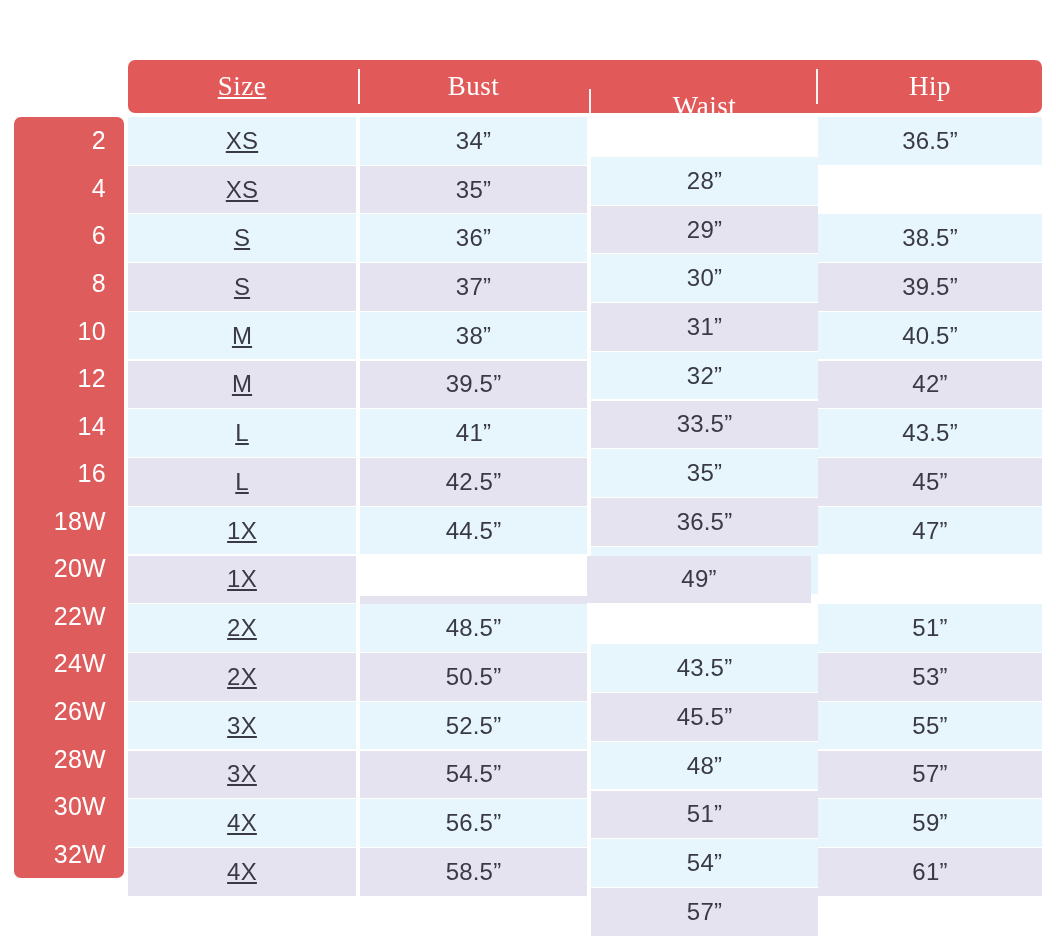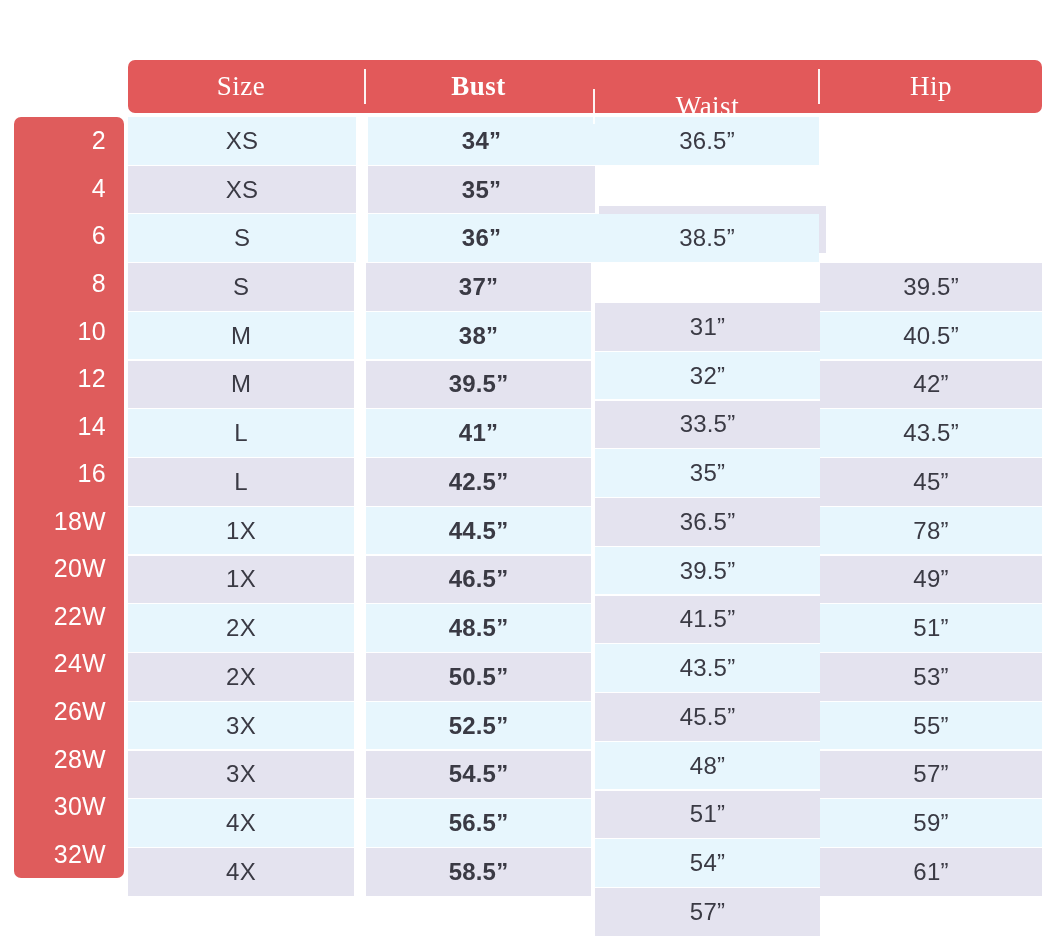--- a/index.html
+++ b/index.html
@@ -105,22 +105,22 @@
     justify-content: center;
     height: 100%;
     color: #3a3a44;
     font-size: 24px;
     font-weight: 400;
     letter-spacing: 0.2px;
     box-sizing: border-box;
   }
 
   
-  .col-size  { width: 228px; }
-  .col-bust  { width: 227px; margin-left: 12px; font-weight: bold; }
+  .col-size  { width: 228px; text-decoration: underline; }
+  .col-bust  { width: 227px; margin-left: 4px; }
   .col-waist { width: 227px; margin-left: 4px; margin-top: 40px; }
   .col-hip   { width: 224px; }
 </style>
 </head>
 <body>
 
 <div id="chart-root">
 
   <div id="size-sidebar">
       <div class="sidebar-cell">2</div>
@@ -147,30 +147,32 @@
       <div class="head-cell col-size">Size</div>
       <div class="head-cell col-bust">Bust</div>
       <div class="head-cell col-waist">Waist</div>
       <div class="head-cell col-hip">Hip</div>
     </div>
 
     <div id="table-body">
         <div class="data-row odd">
           <div class="data-cell col-size">XS</div>
           <div class="data-cell col-bust">34”</div>
+          <div class="data-cell col-waist">28”</div>
           <div class="data-cell col-hip">36.5”</div>
         </div>
         <div class="data-row even">
           <div class="data-cell col-size">XS</div>
           <div class="data-cell col-bust">35”</div>
           <div class="data-cell col-waist">29”</div>
         </div>
         <div class="data-row odd">
           <div class="data-cell col-size">S</div>
           <div class="data-cell col-bust">36”</div>
+          <div class="data-cell col-waist">30”</div>
           <div class="data-cell col-hip">38.5”</div>
         </div>
         <div class="data-row even">
           <div class="data-cell col-size">S</div>
           <div class="data-cell col-bust">37”</div>
           <div class="data-cell col-waist">31”</div>
           <div class="data-cell col-hip">39.5”</div>
         </div>
         <div class="data-row odd">
           <div class="data-cell col-size">M</div>
@@ -193,25 +195,24 @@
         <div class="data-row even">
           <div class="data-cell col-size">L</div>
           <div class="data-cell col-bust">42.5”</div>
           <div class="data-cell col-waist">36.5”</div>
           <div class="data-cell col-hip">45”</div>
         </div>
         <div class="data-row odd">
           <div class="data-cell col-size">1X</div>
           <div class="data-cell col-bust">44.5”</div>
           <div class="data-cell col-waist">39.5”</div>
-          <div class="data-cell col-hip">78”</div>
+          <div class="data-cell col-hip">47”</div>
         </div>
         <div class="data-row even">
           <div class="data-cell col-size">1X</div>
-          <div class="data-cell col-bust">46.5”</div>
           <div class="data-cell col-waist">41.5”</div>
           <div class="data-cell col-hip">49”</div>
         </div>
         <div class="data-row odd">
           <div class="data-cell col-size">2X</div>
           <div class="data-cell col-bust">48.5”</div>
           <div class="data-cell col-waist">43.5”</div>
           <div class="data-cell col-hip">51”</div>
         </div>
         <div class="data-row even">

